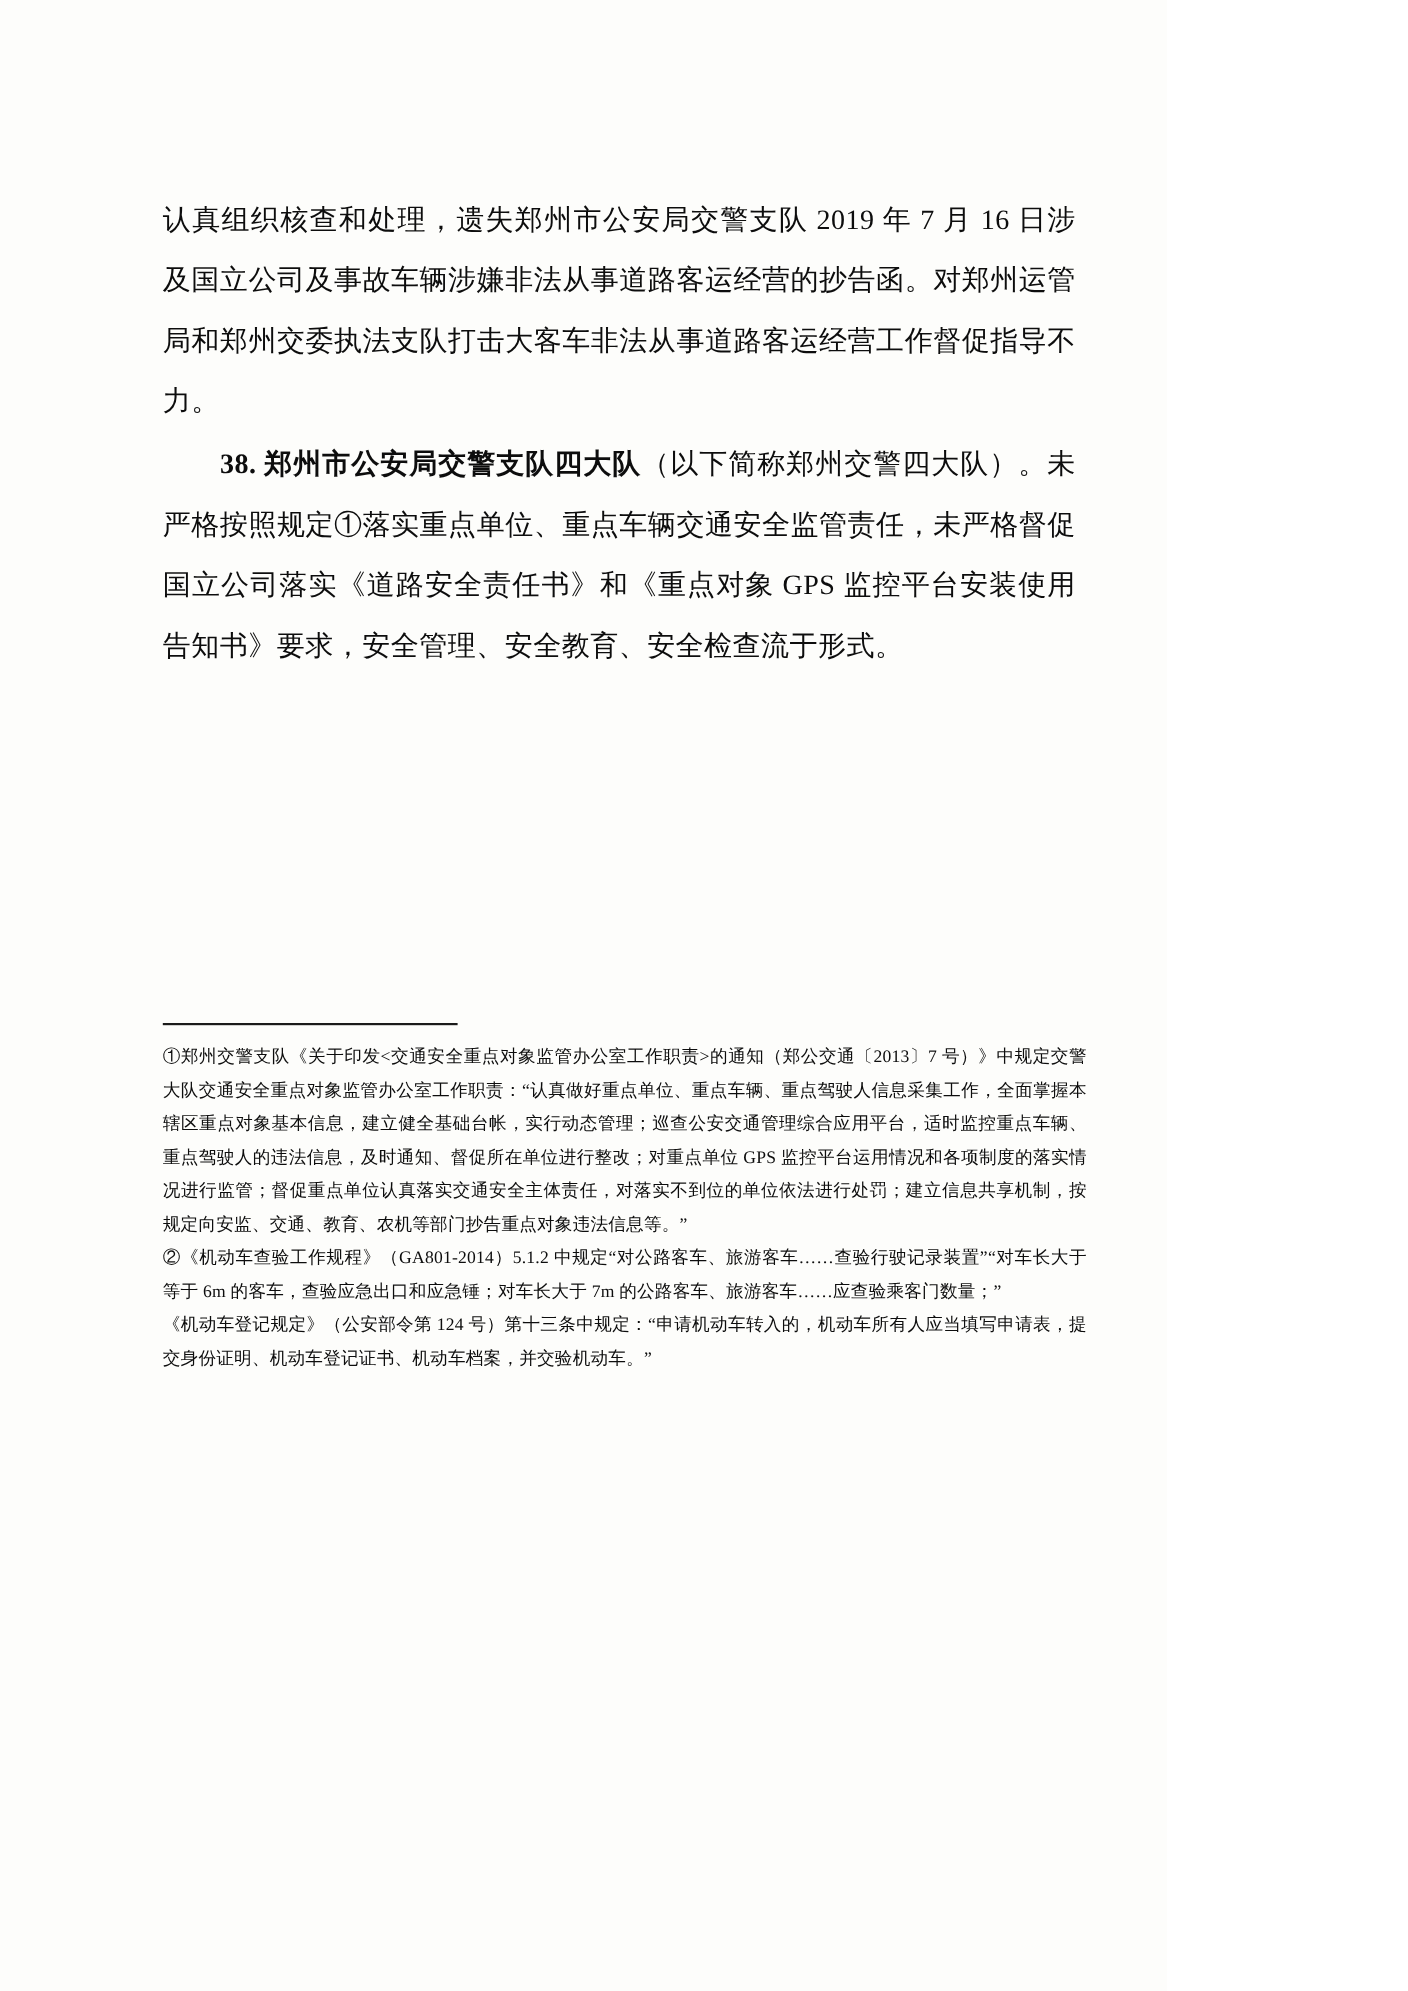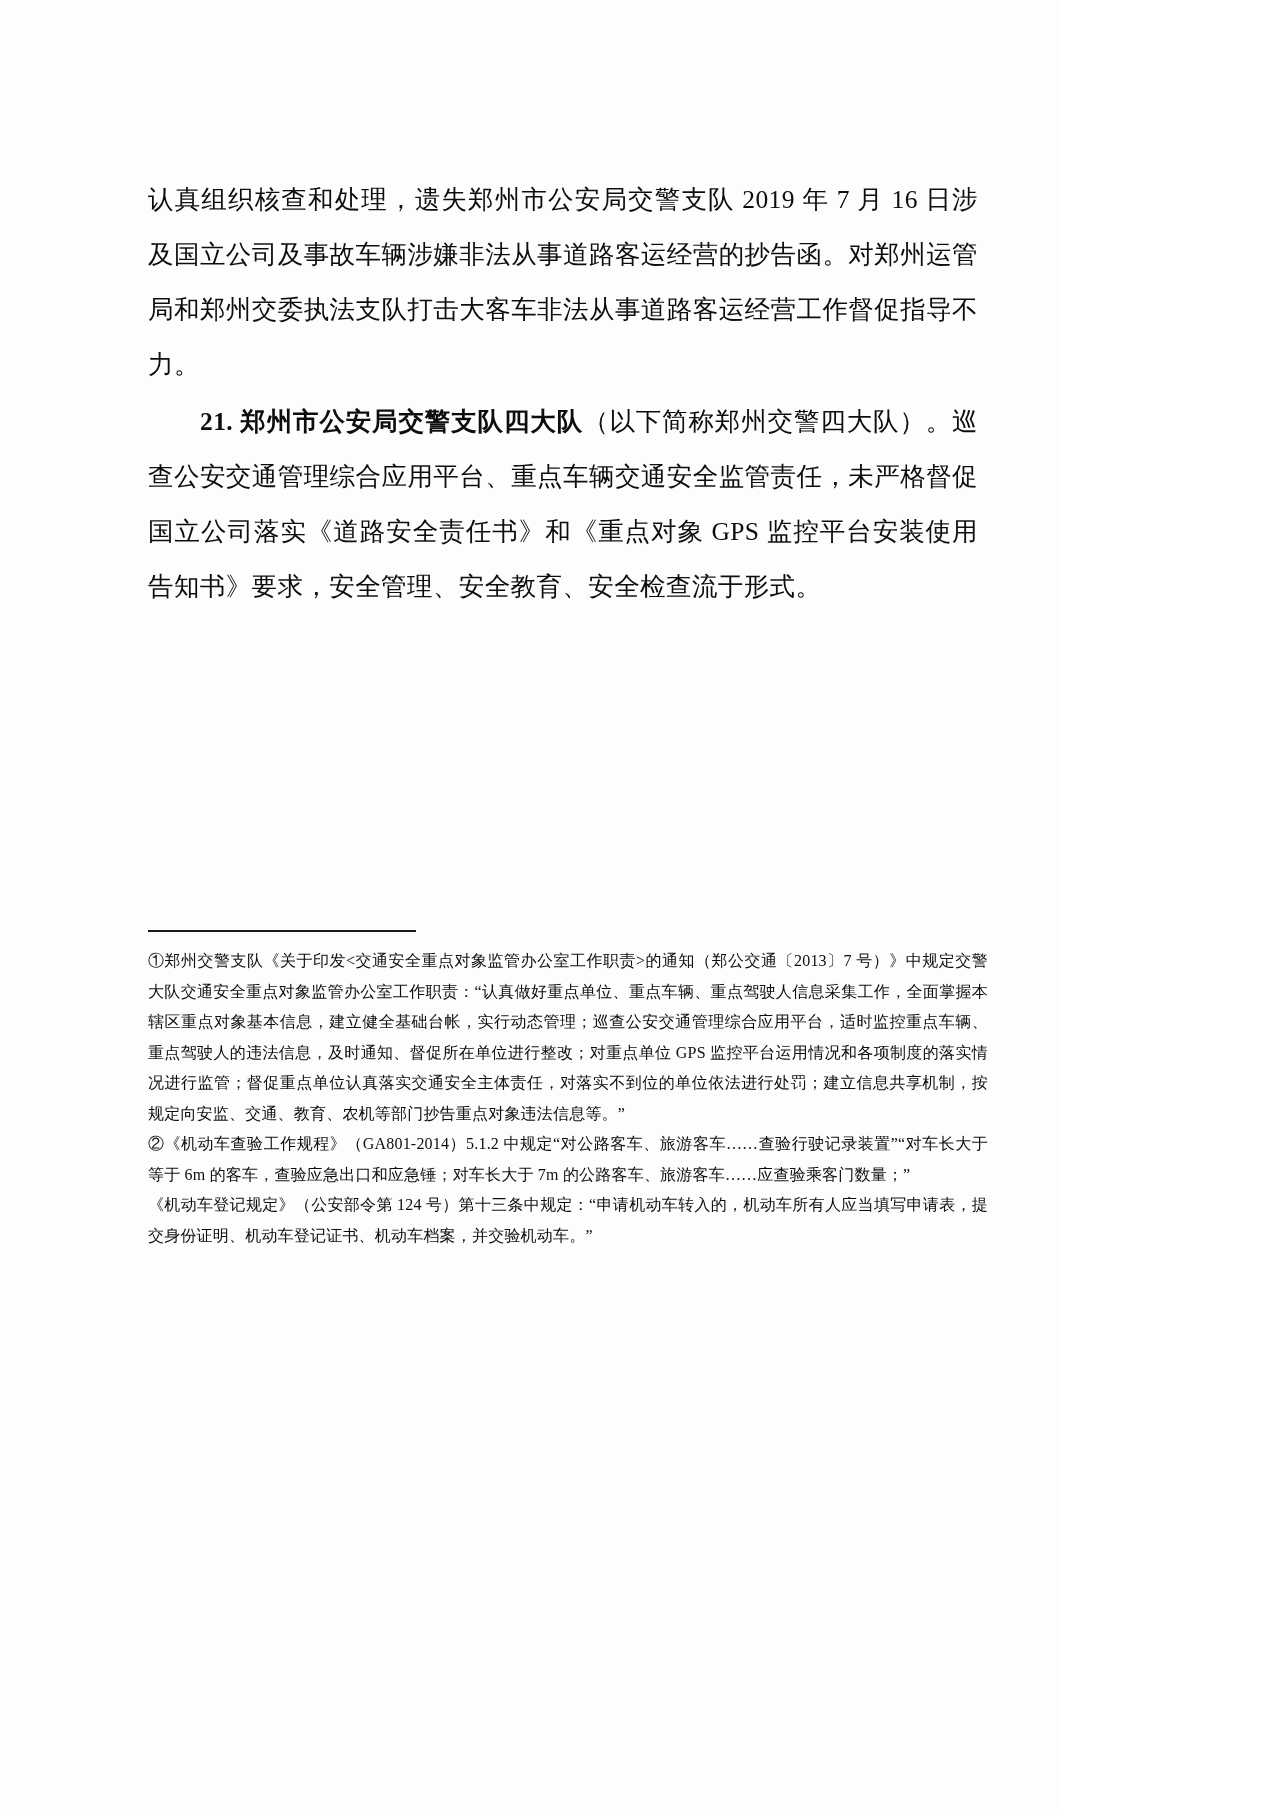--- a/index.html
+++ b/index.html
@@ -76,21 +76,21 @@
 
 <div class="page">
 
   <div class="content">
 
     <p class="body-par">
       <span>认真组织核查和处理，遗失郑州市公安局交警支队 2019 年 7 月 16 日涉及国立公司及事故车辆涉嫌非法从事道路客运经营的抄告函。对郑州运管局和郑州交委执法支队打击大客车非法从事道路客运经营工作督促指导不力。</span>
     </p>
 
     <p class="body-par indent">
-      <b>21. 郑州市公安局交警支队四大队</b><span>（以下简称郑州交警四大队）。巡查公安交通管理综合应用平台、重点车辆交通安全监管责任，未严格督促国立公司落实《道路安全责任书》和《重点对象 GPS 监控平台安装使用告知书》要求，安全管理、安全教育、安全检查流于形式。</span>
+      <b>38. 郑州市公安局交警支队四大队</b><span>（以下简称郑州交警四大队）。未严格按照规定①落实重点单位、重点车辆交通安全监管责任，未严格督促国立公司落实《道路安全责任书》和《重点对象 GPS 监控平台安装使用告知书》要求，安全管理、安全教育、安全检查流于形式。</span>
     </p>
 
 
   </div>
 
   <div class="footnote-rule"></div>
 
   <div class="footnotes">
     <p class="fn-par">①郑州交警支队《关于印发&lt;交通安全重点对象监管办公室工作职责&gt;的通知（郑公交通〔2013〕7 号）》中规定交警大队交通安全重点对象监管办公室工作职责：“认真做好重点单位、重点车辆、重点驾驶人信息采集工作，全面掌握本辖区重点对象基本信息，建立健全基础台帐，实行动态管理；巡查公安交通管理综合应用平台，适时监控重点车辆、重点驾驶人的违法信息，及时通知、督促所在单位进行整改；对重点单位 GPS 监控平台运用情况和各项制度的落实情况进行监管；督促重点单位认真落实交通安全主体责任，对落实不到位的单位依法进行处罚；建立信息共享机制，按规定向安监、交通、教育、农机等部门抄告重点对象违法信息等。”</p>
     <p class="fn-par">②《机动车查验工作规程》（GA801-2014）5.1.2 中规定“对公路客车、旅游客车……查验行驶记录装置”“对车长大于等于 6m 的客车，查验应急出口和应急锤；对车长大于 7m 的公路客车、旅游客车……应查验乘客门数量；”</p>

